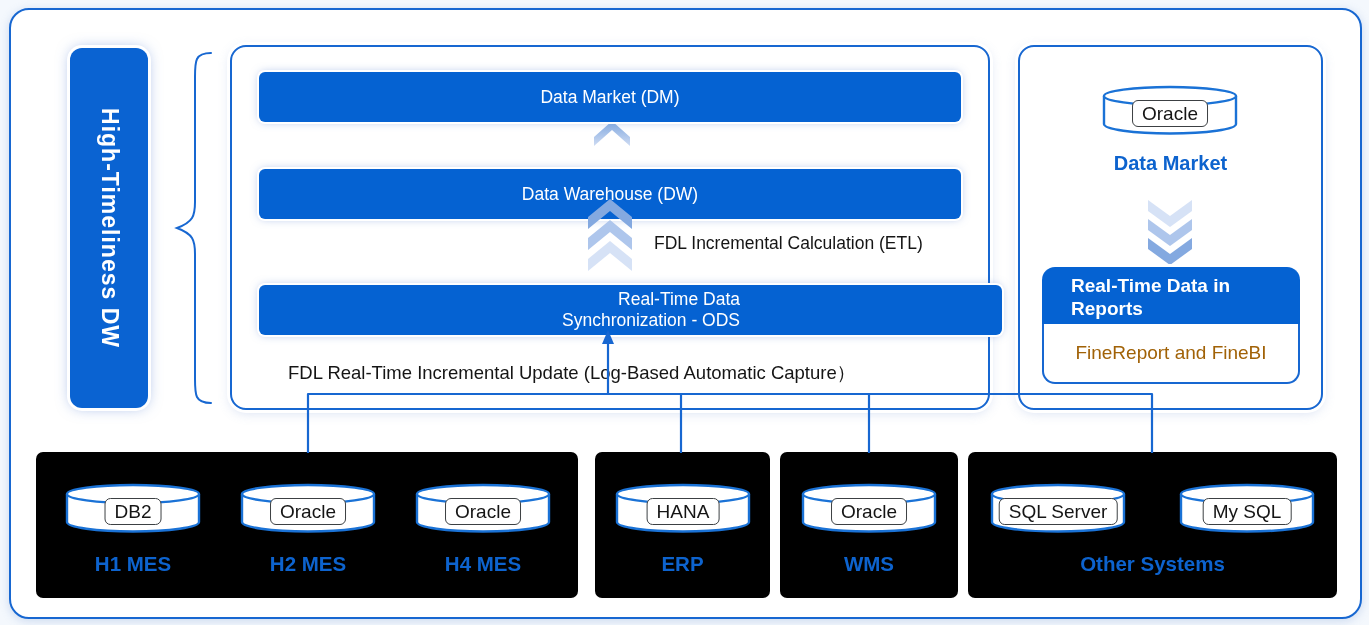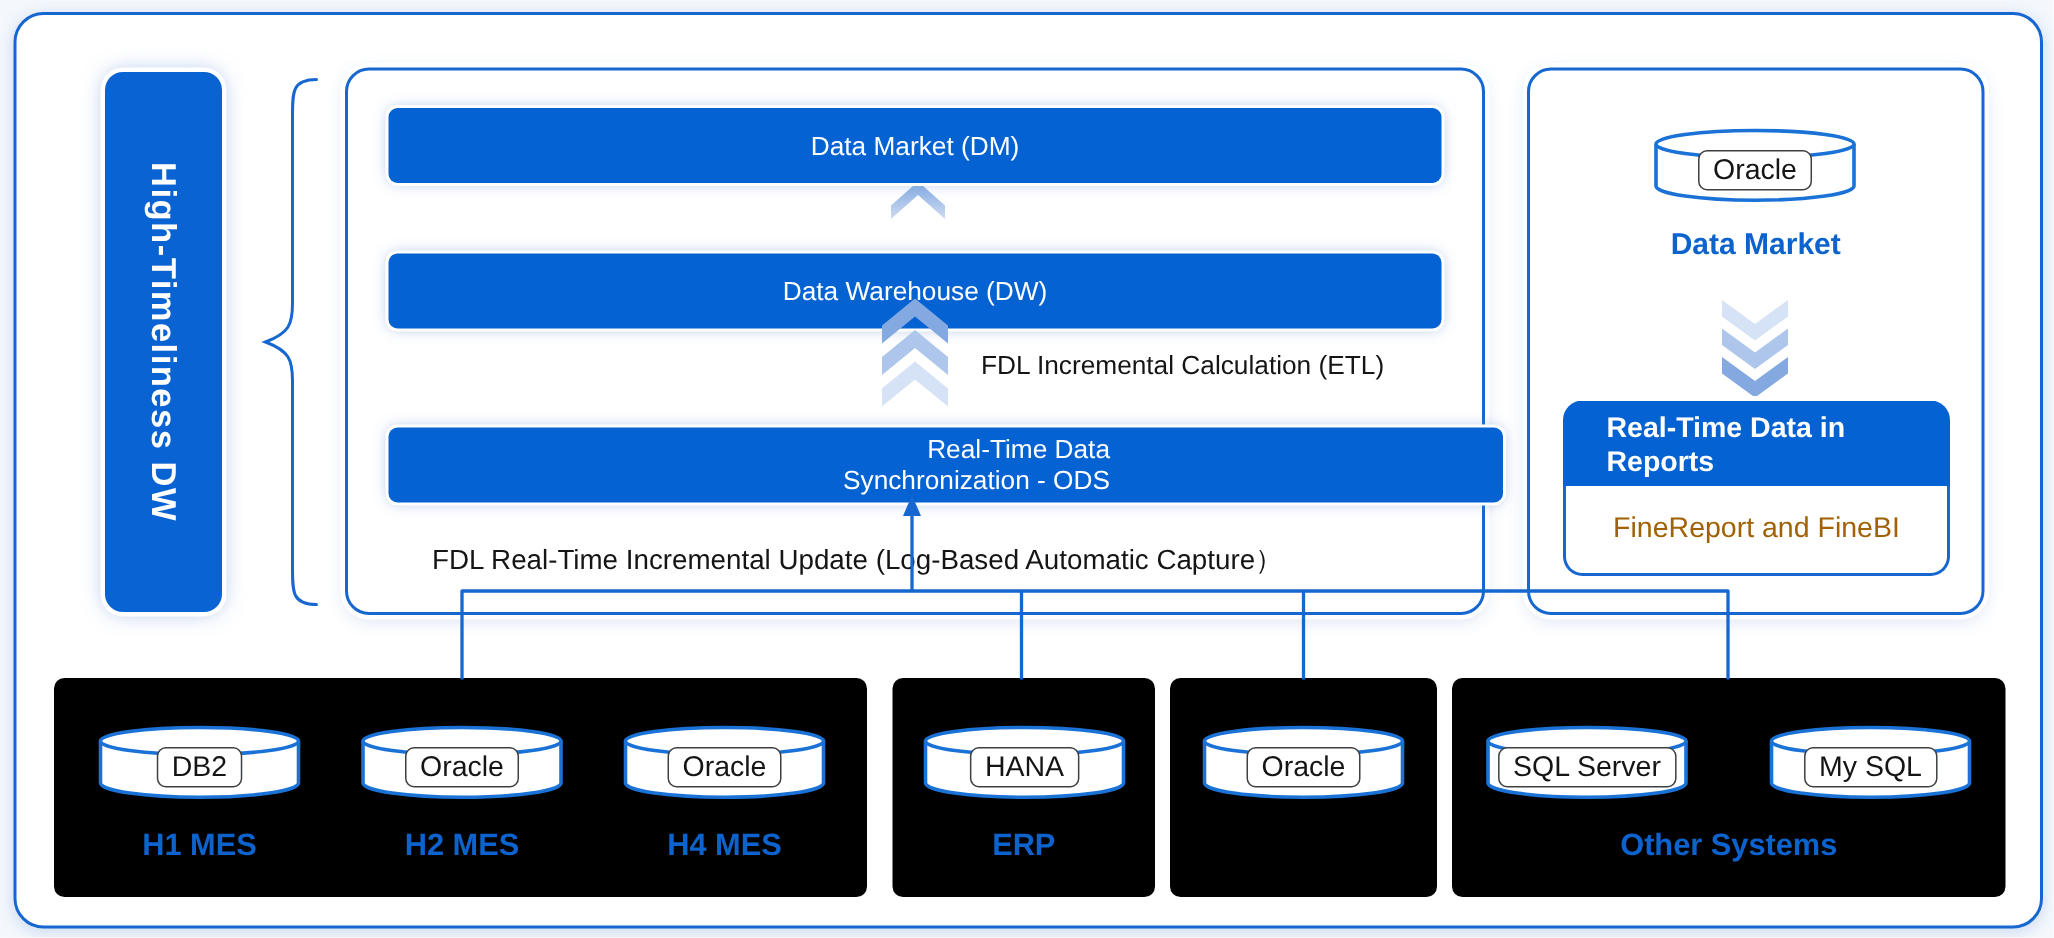--- a/index.html
+++ b/index.html
@@ -185,20 +185,21 @@
 </div>
 
 <div class="abs group" style="left:780px;width:178px;">
   <div class="abs cyl" style="left:21px;top:31px;">
     <svg width="136" height="52" viewBox="0 0 136 52">
       <path d="M2,11 V39 A66,9.5 0 0 0 134,39 V11" fill="#ffffff" stroke="#1a72d6" stroke-width="2.4"></path>
       <ellipse cx="68" cy="11" rx="66" ry="9" fill="#ffffff" stroke="#1a72d6" stroke-width="2.4"></ellipse>
     </svg>
     <span class="cyl-label">Oracle</span>
   </div>
+  <div class="abs group-label" style="left:0;width:100%;top:100px;">WMS</div>
 </div>
 
 <div class="abs group" style="left:968px;width:369px;">
   <div class="abs cyl" style="left:22px;top:31px;">
     <svg width="136" height="52" viewBox="0 0 136 52">
       <path d="M2,11 V39 A66,9.5 0 0 0 134,39 V11" fill="#ffffff" stroke="#1a72d6" stroke-width="2.4"></path>
       <ellipse cx="68" cy="11" rx="66" ry="9" fill="#ffffff" stroke="#1a72d6" stroke-width="2.4"></ellipse>
     </svg>
     <span class="cyl-label">SQL Server</span>
   </div>

